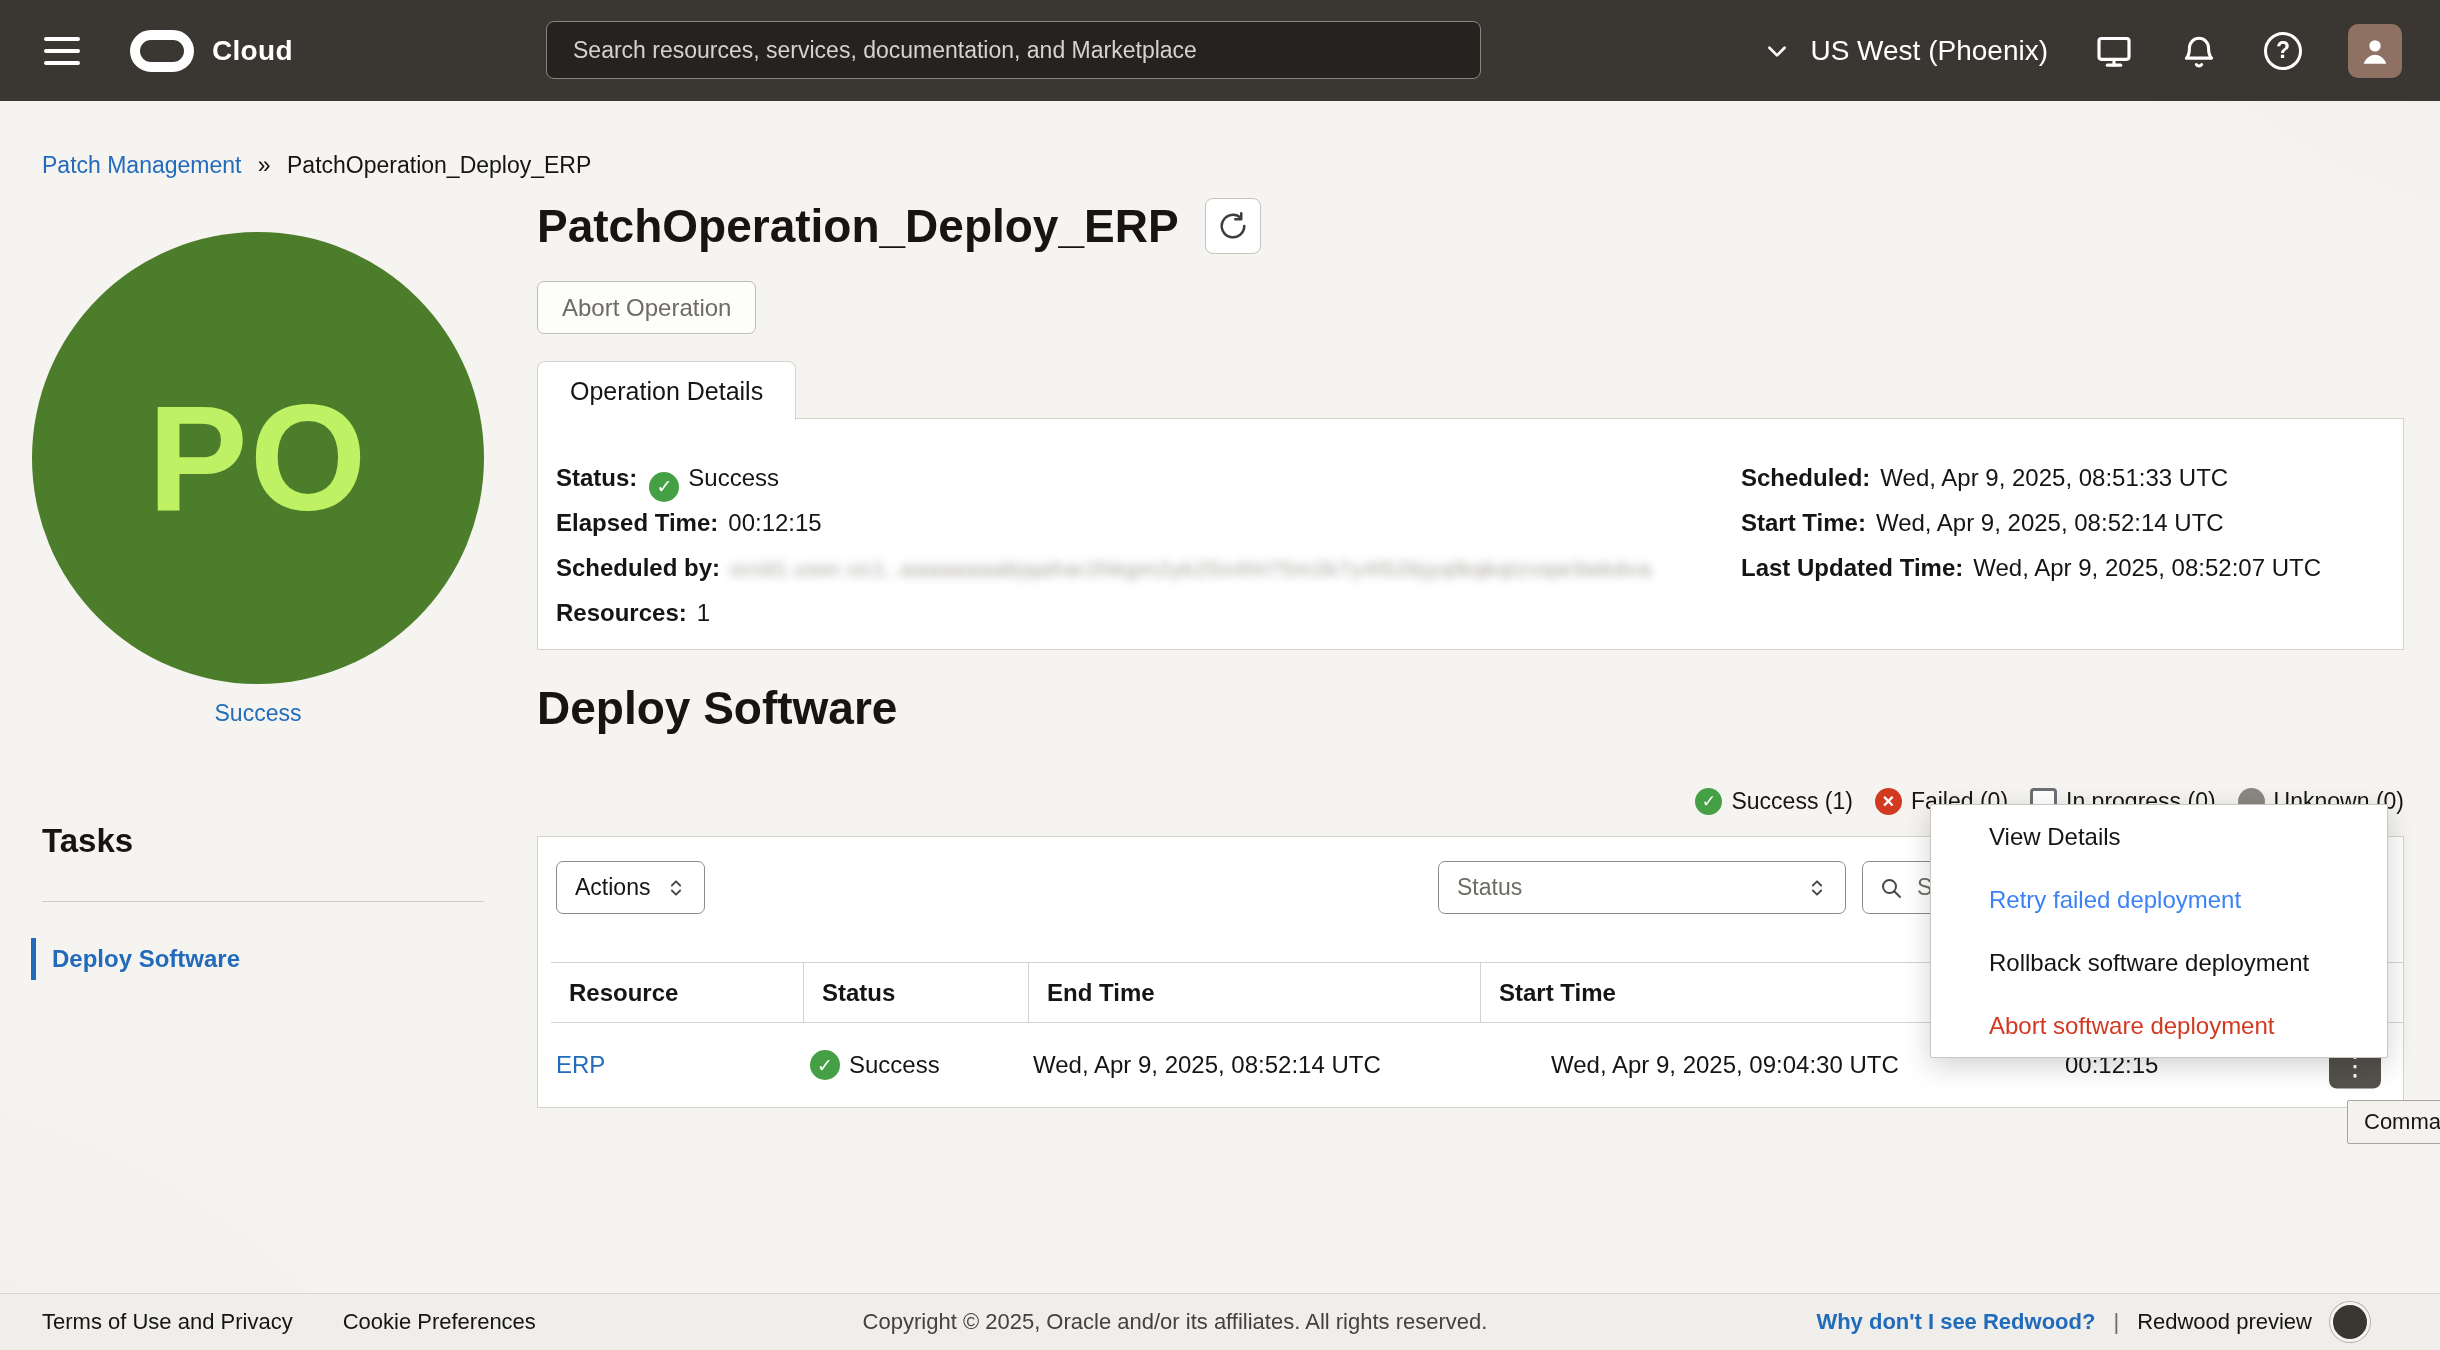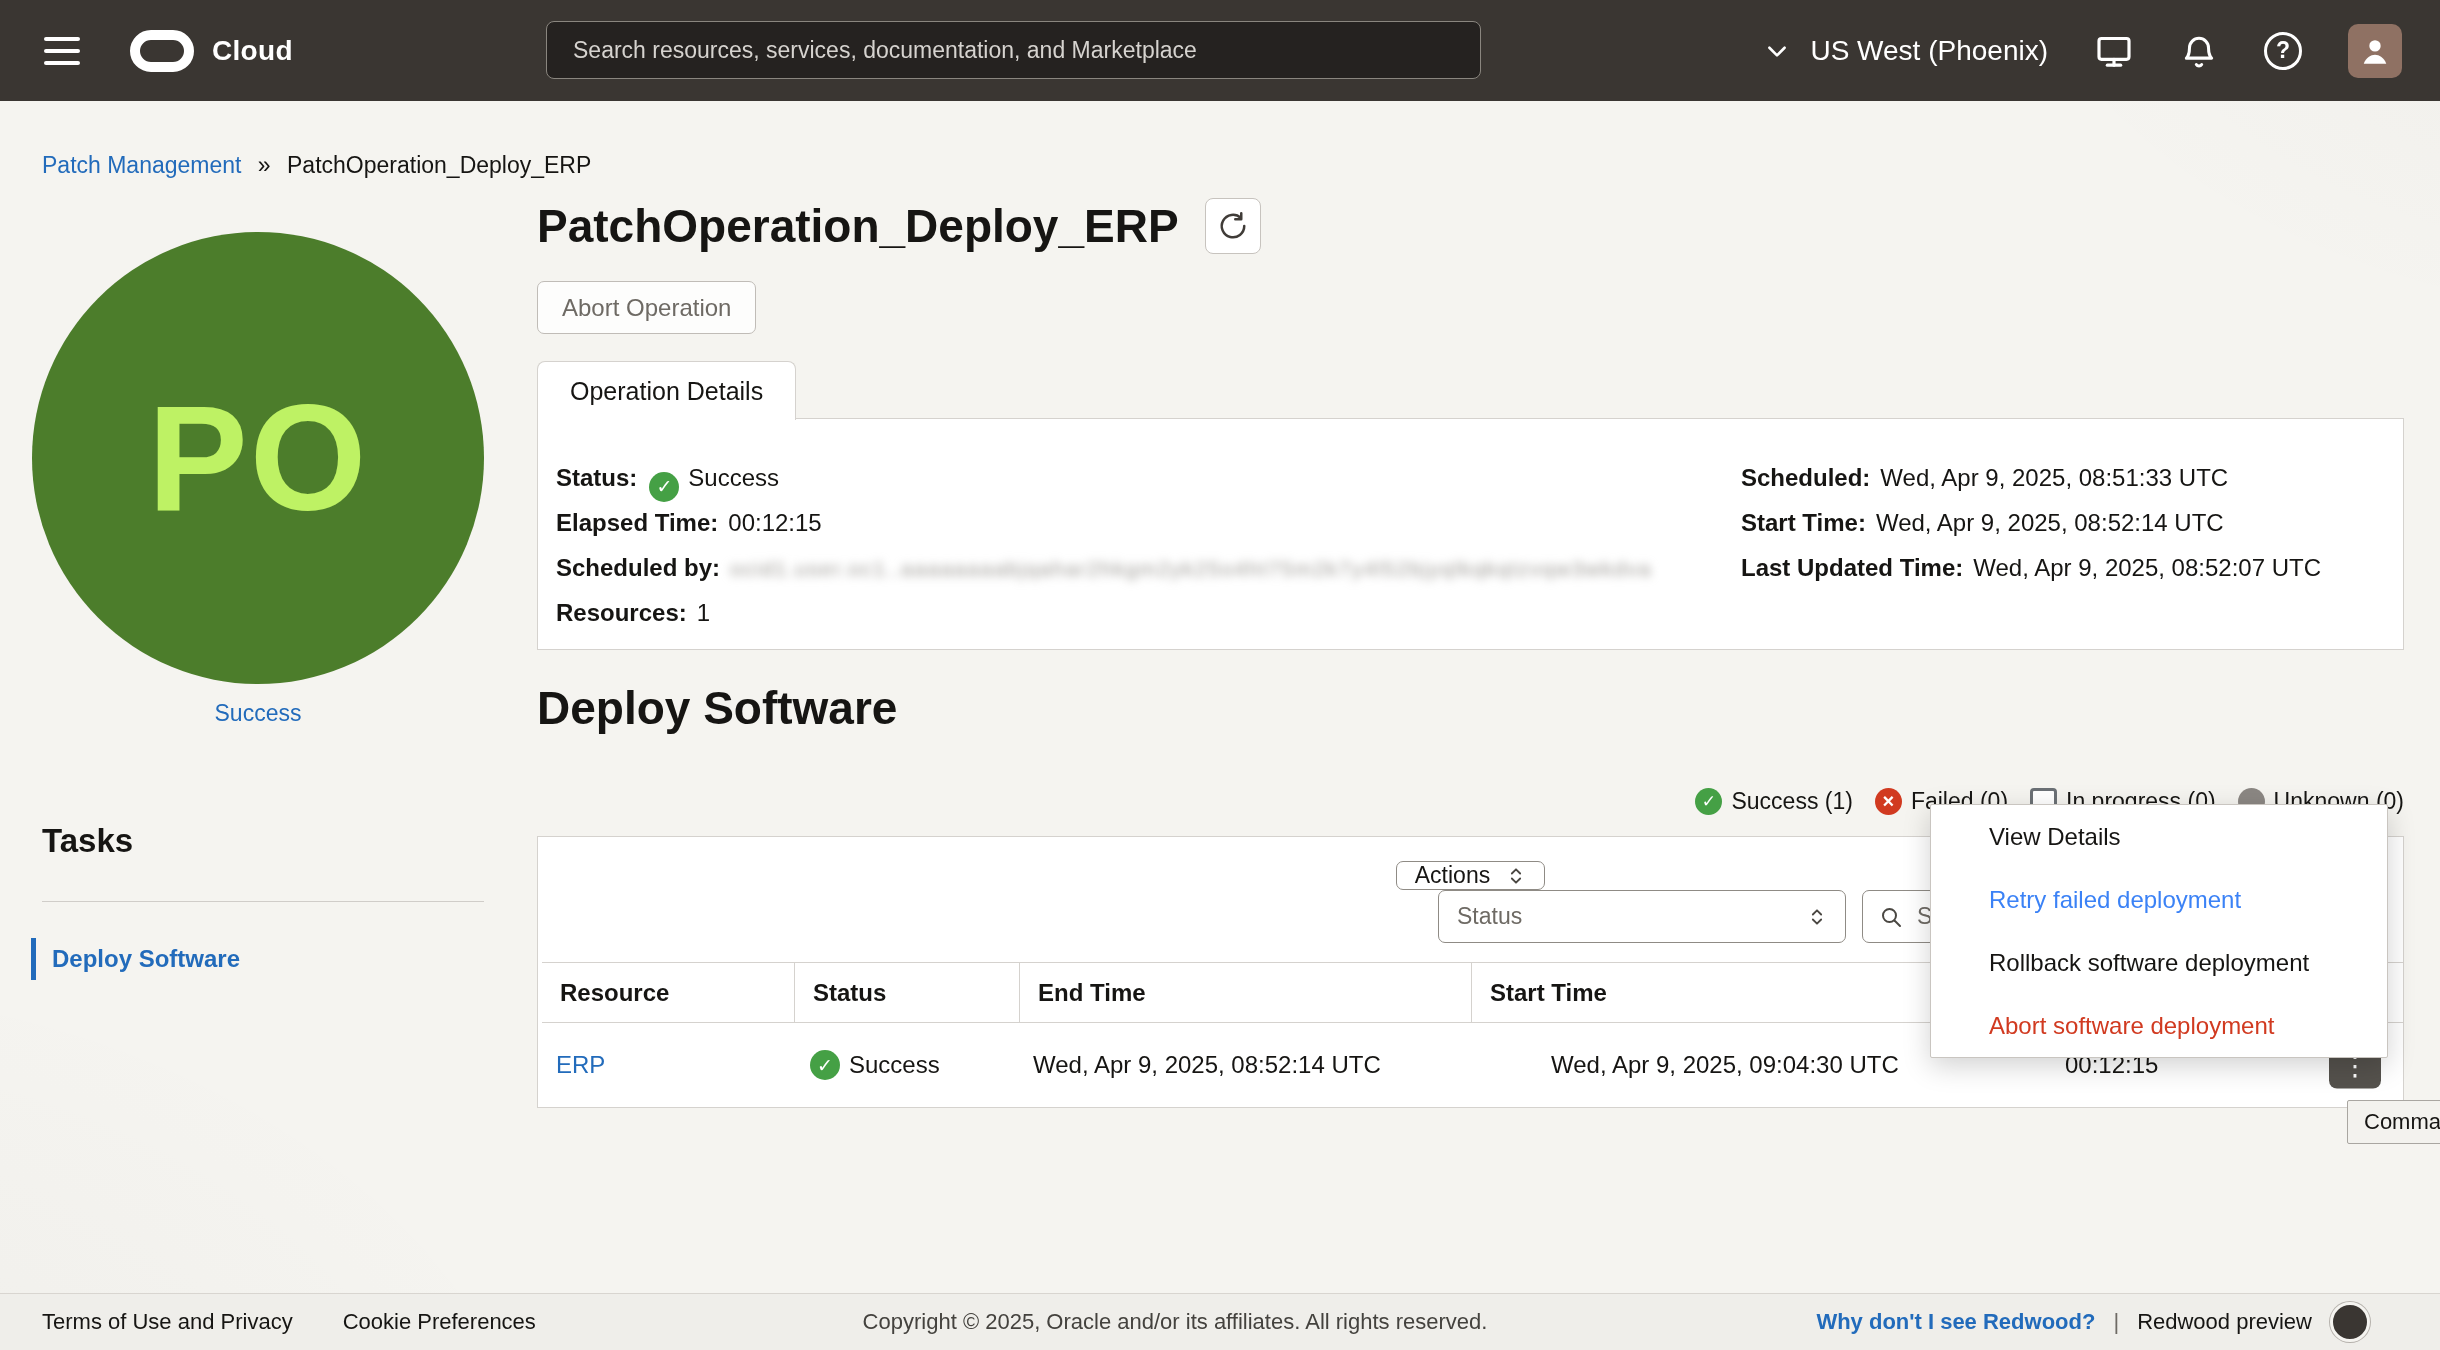--- a/index.html
+++ b/index.html
@@ -74,33 +74,33 @@
   .summary{position:absolute;right:36px;top:788px;display:flex;align-items:center;gap:22px;font-size:23px;z-index:1;}
   .sum-item{display:flex;align-items:center;gap:9px;white-space:nowrap;}
   .badge{display:inline-flex;width:27px;height:27px;border-radius:50%;color:#fff;align-items:center;justify-content:center;font-size:17px;font-weight:bold;box-sizing:border-box;}
   .badge.success{background:var(--success,#45a045);}
   .badge.failed{background:var(--danger,#d13a20);font-size:20px;}
   .badge.progress{background:#fff;border:3px solid #6b7075;border-radius:4px;}
   .badge.unknown{background:#8b8783;}
 
   
   .table-card{position:absolute;left:537px;top:836px;width:1867px;height:272px;background:#fff;border:1px solid #d5d2ce;box-sizing:border-box;z-index:1;}
-  .card-toolbar{position:absolute;left:18px;right:18px;top:24px;height:53px;display:flex;align-items:center;flex-direction:column;}
+  .card-toolbar{position:absolute;left:18px;right:18px;top:24px;height:53px;display:flex;align-items:center;}
   .actions-btn{height:53px;padding:0 18px;border:1px solid #8f8b85;border-radius:7px;background:#fff;font-size:23px;
     display:flex;align-items:center;gap:16px;box-sizing:border-box;cursor:pointer;}
   .toolbar-right{margin-left:auto;display:flex;gap:16px;}
   .status-select{width:408px;height:53px;border:1px solid #8f8b85;border-radius:7px;display:flex;align-items:center;
     padding:0 18px;font-size:23px;color:#6e6a64;box-sizing:border-box;cursor:pointer;}
   .status-select .dd{margin-left:auto;display:flex;}
   .search-box{width:523px;height:53px;border:1px solid #8f8b85;border-radius:7px;display:flex;align-items:center;
     padding:0 16px;gap:12px;box-sizing:border-box;}
   .search-box input{border:none;outline:none;font-size:23px;width:100%;color:#161513;background:transparent;
     font-family:"Liberation Sans","DejaVu Sans",sans-serif;}
   .search-box input::placeholder{color:#6e6a64;opacity:1;}
-  .thead{position:absolute;left:4px;right:0;top:125px;height:61px;border-top:1px solid #d5d2ce;border-bottom:1px solid #d5d2ce;
+  .thead{position:absolute;left:13px;right:0;top:125px;height:61px;border-top:1px solid #d5d2ce;border-bottom:1px solid #d5d2ce;
     display:flex;align-items:center;font-size:24px;font-weight:bold;box-sizing:border-box;}
   .trow{position:absolute;left:0;right:0;top:186px;height:84px;display:flex;align-items:center;font-size:24px;}
   .cell{box-sizing:border-box;padding-left:18px;height:100%;display:flex;align-items:center;}
   .c1{width:252px;}
   .c2{width:225px;}
   .c3{width:518px;}
   .c4{width:452px;}
   .c5{flex:1;}
   .thead .c2,.thead .c3,.thead .c4,.thead .c5{border-left:1px solid #d5d2ce;}
   .trow .c5{padding-left:80px;position:relative;}

